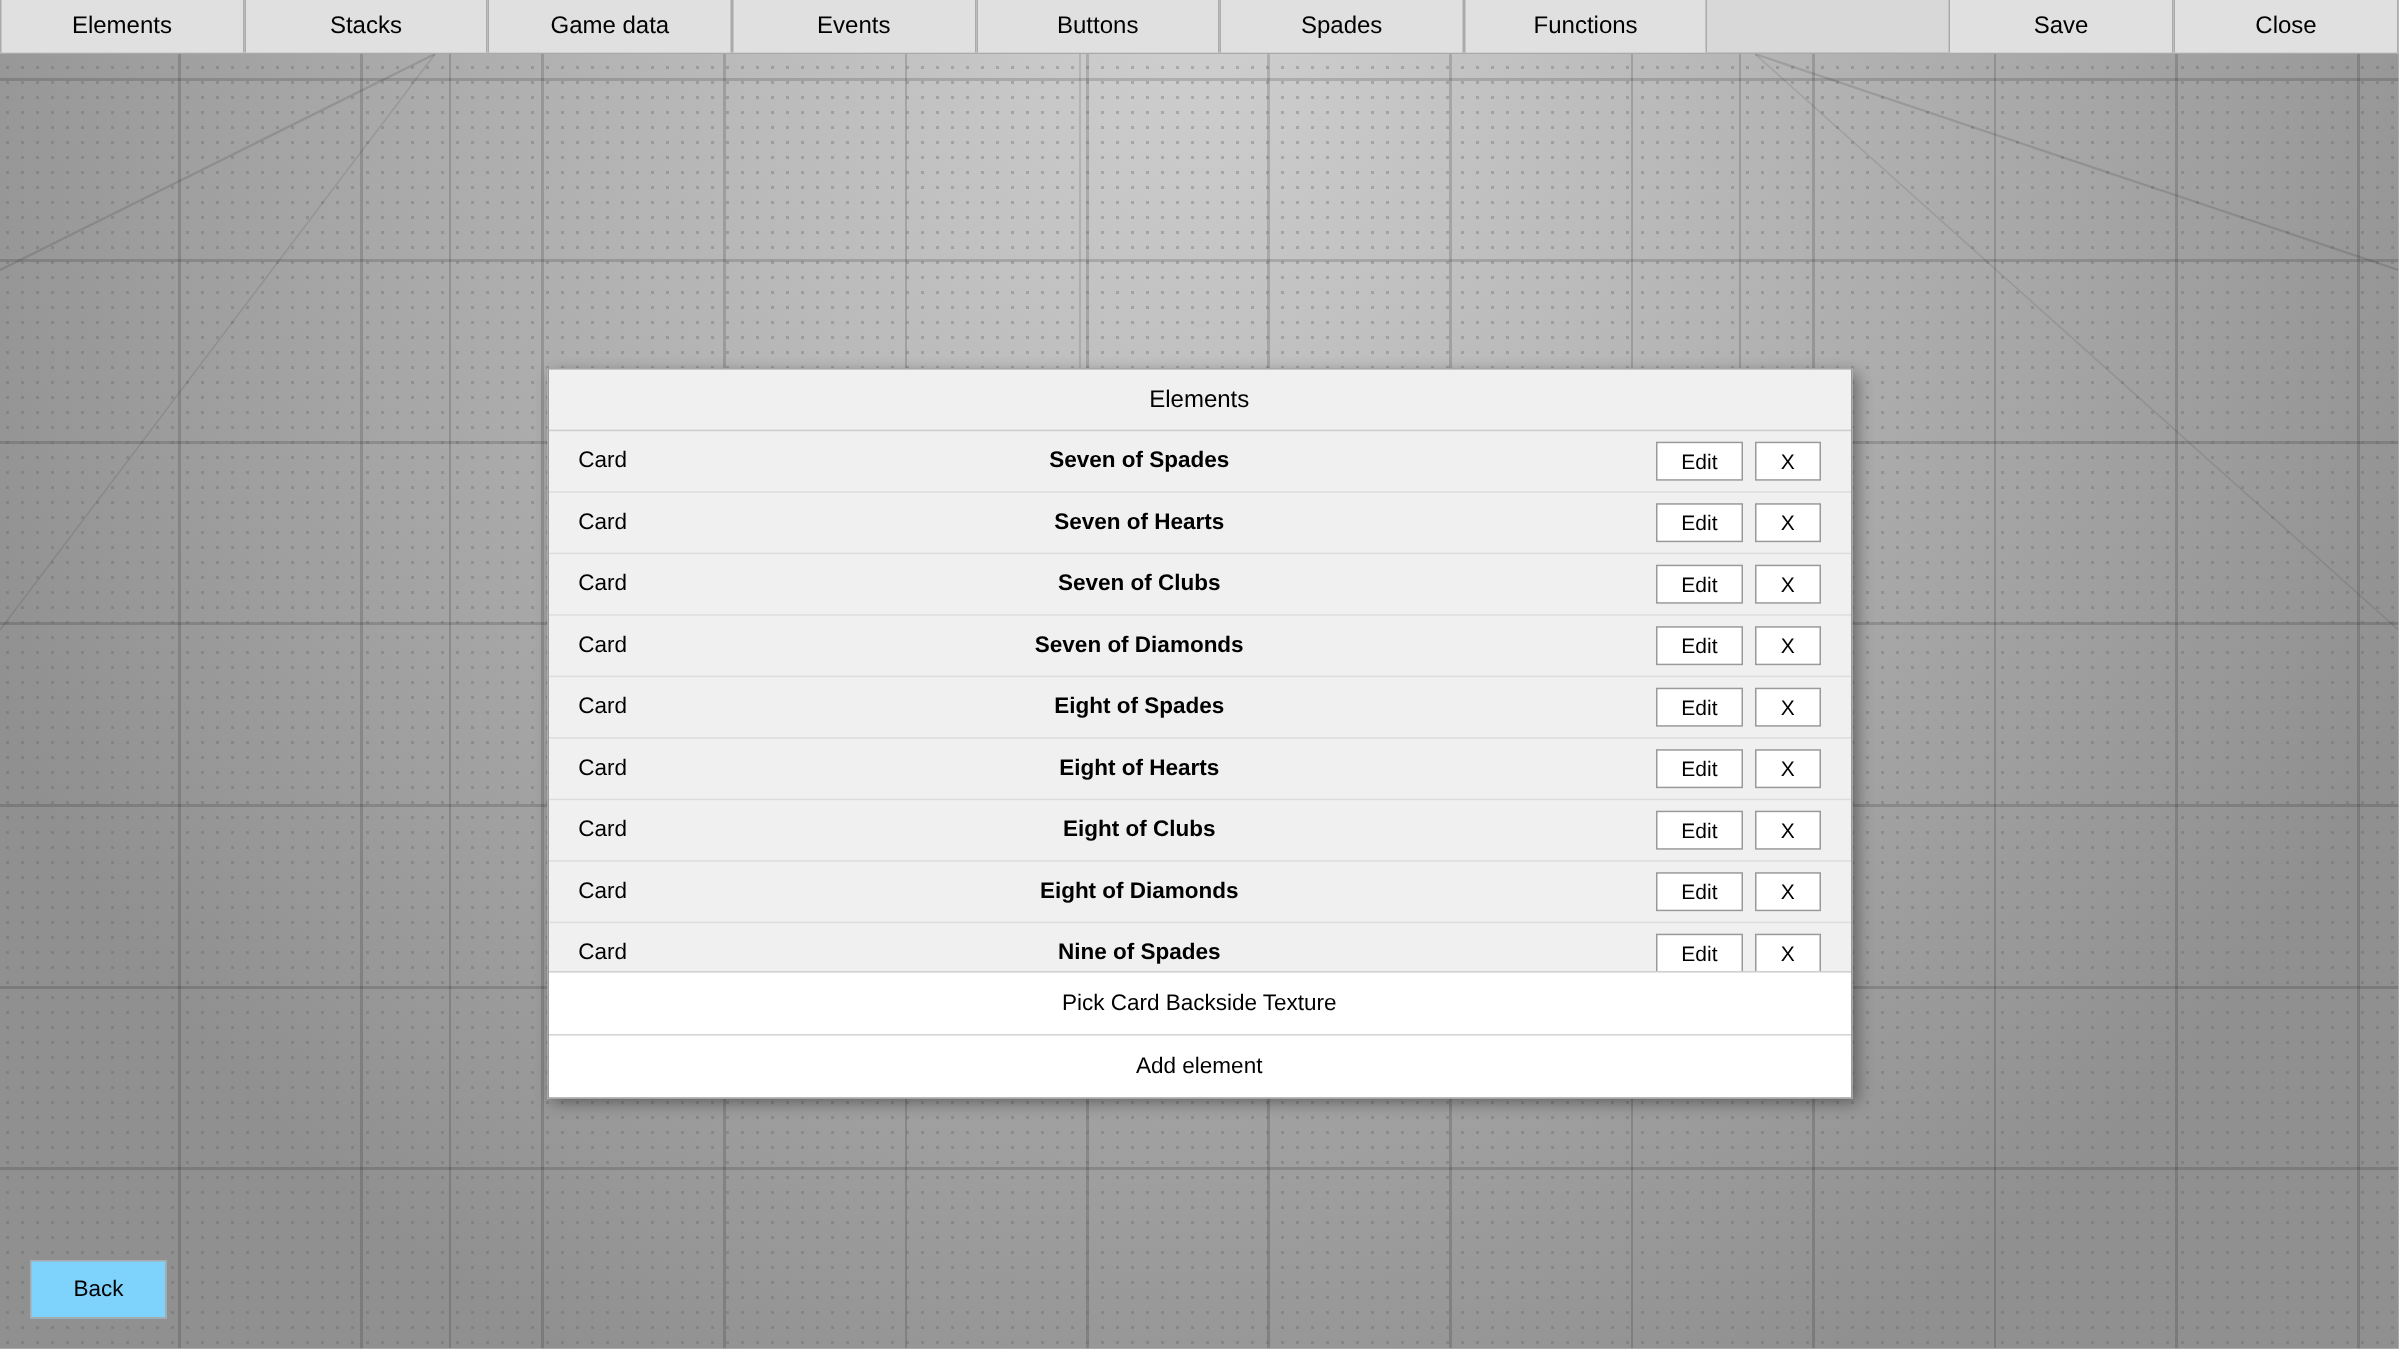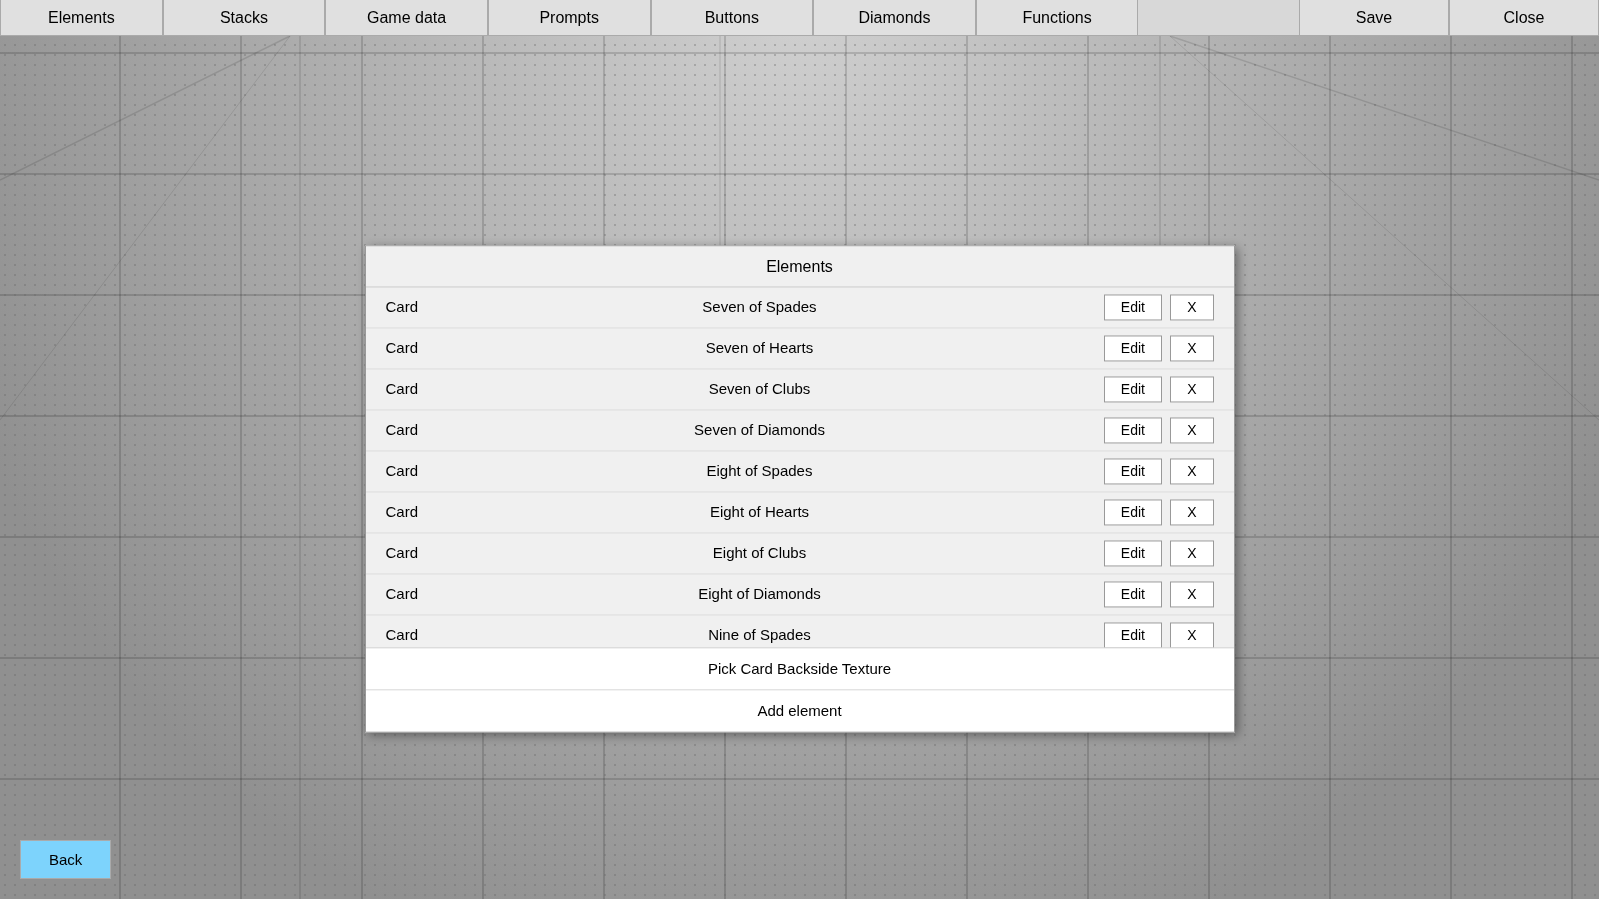--- a/index.html
+++ b/index.html
@@ -137,20 +137,21 @@
       font-size: 15px;
     }
 
     .table-row td.col-type {
       width: 120px;
       padding-left: 20px;
     }
 
     .table-row td.col-name {
       text-align: center;
+      font-weight: bold;
     }
 
     .table-row td.col-actions {
       text-align: right;
       padding-right: 20px;
       white-space: nowrap;
       width: 200px;
     }
 
     .action-btn {
@@ -221,23 +222,23 @@
   <line x1="0" y1="180" x2="290" y2="36" stroke="rgba(0,0,0,0.12)" stroke-width="1.5"></line>
   <line x1="0" y1="420" x2="290" y2="36" stroke="rgba(0,0,0,0.1)" stroke-width="1"></line>
   <line x1="1599" y1="180" x2="1170" y2="36" stroke="rgba(0,0,0,0.12)" stroke-width="1.5"></line>
   <line x1="1599" y1="420" x2="1170" y2="36" stroke="rgba(0,0,0,0.1)" stroke-width="1"></line>
 </svg>
 
 <nav class="top-nav">
   <button class="nav-btn">Elements</button>
   <button class="nav-btn">Stacks</button>
   <button class="nav-btn">Game data</button>
-  <button class="nav-btn">Prompts</button>
+  <button class="nav-btn">Events</button>
   <button class="nav-btn">Buttons</button>
-  <button class="nav-btn">Diamonds</button>
+  <button class="nav-btn">Spades</button>
   <button class="nav-btn">Functions</button>
   <div style="flex:1;"></div>
   <button class="nav-btn right-group">Save</button>
   <button class="nav-btn right-group">Close</button>
 </nav>
 
 <div class="modal">
   <div class="modal-title">Elements</div>
 
   <div class="modal-table">

